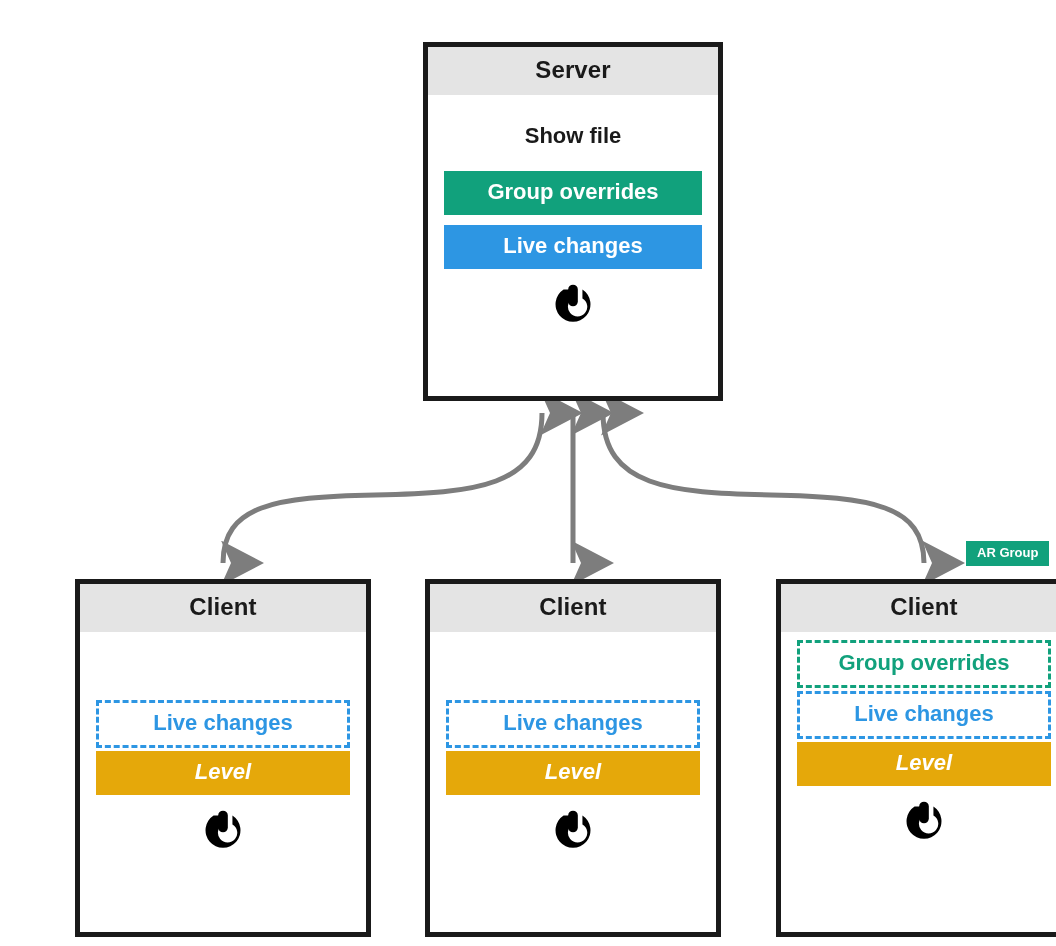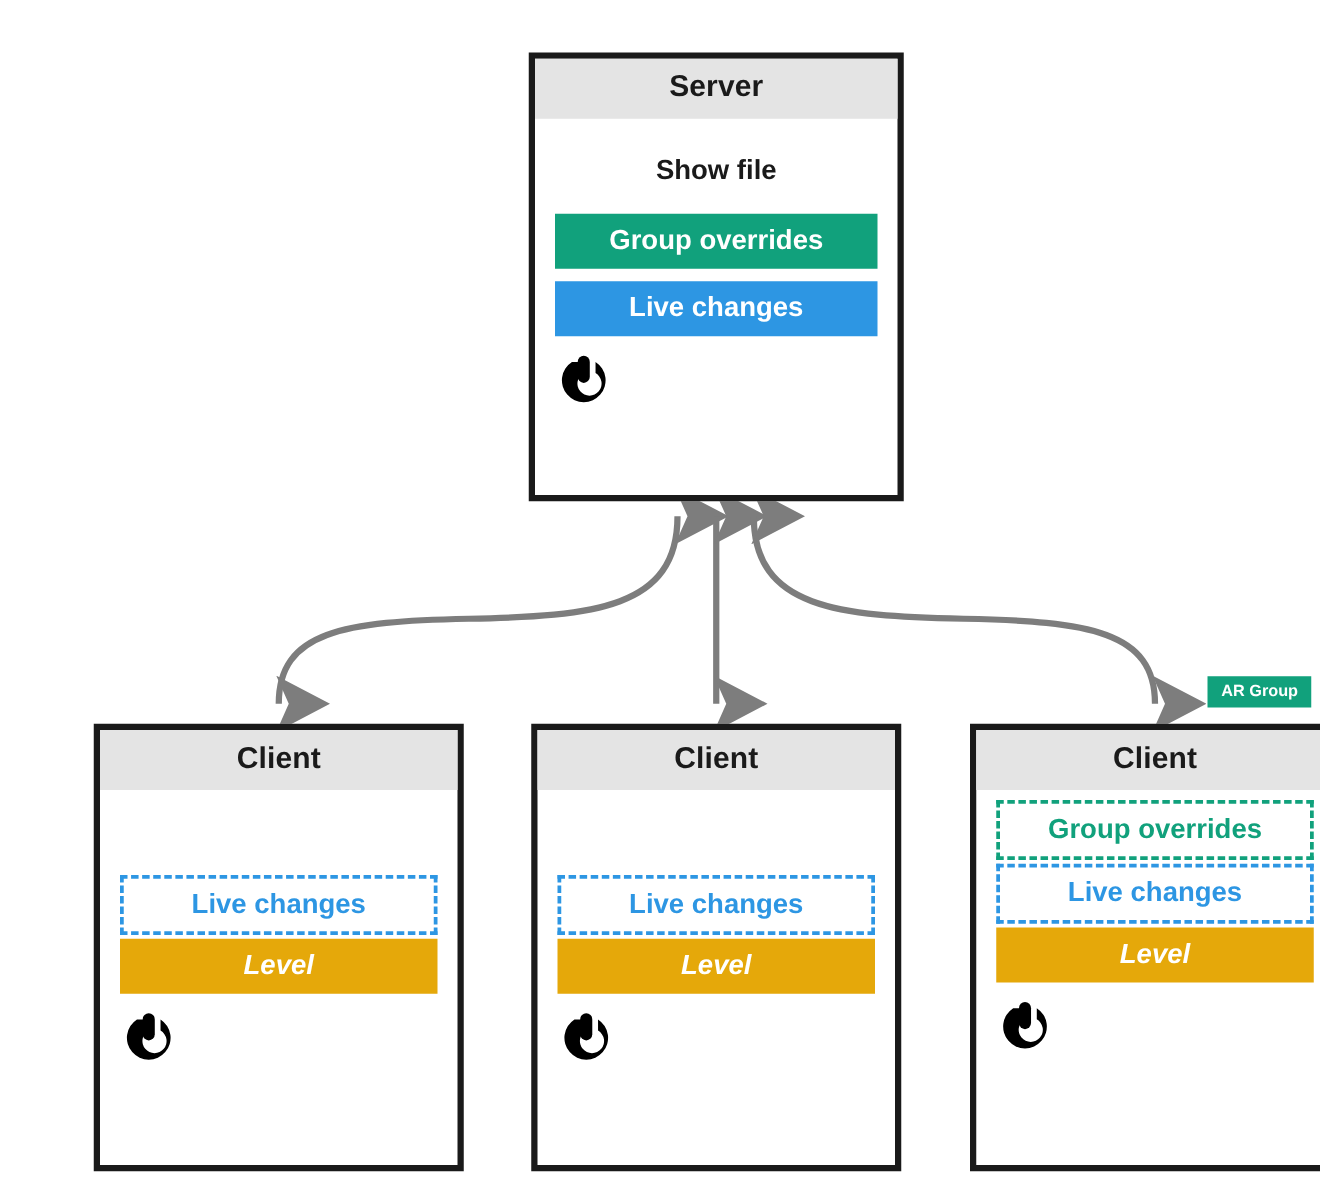--- a/index.html
+++ b/index.html
@@ -53,20 +53,21 @@
     text-align: center;
     line-height: 1.0;
     padding: 11px 0 13px 0;
     letter-spacing: 0.1px;
   }
   .node-body {
     flex: 1 1 auto;
     position: relative;
     display: flex;
     flex-direction: column;
+    align-items: center;
     padding: 0 18px;
     box-sizing: border-box;
   }
 
   
   #server-node {
     left: 378px;
     top: 25px;
     width: 300px;
     height: 359px;

